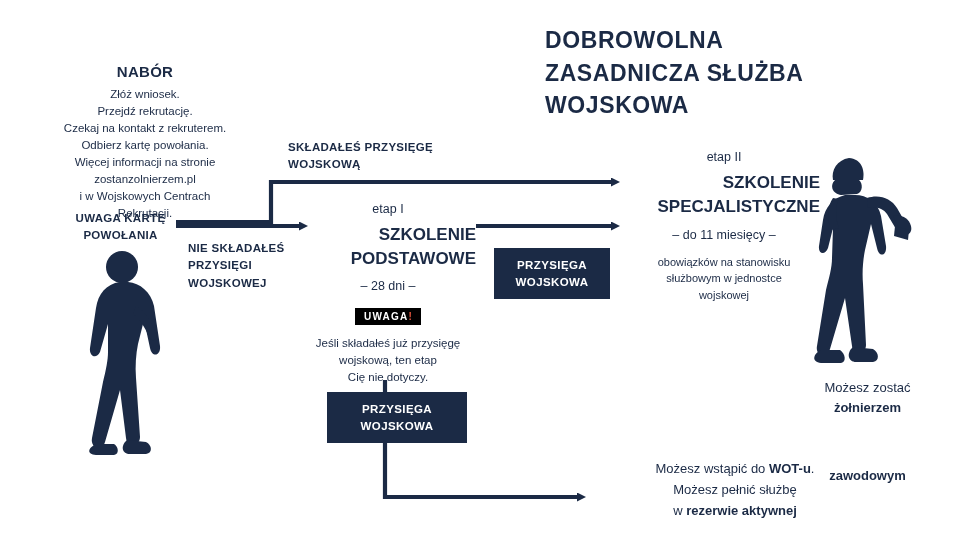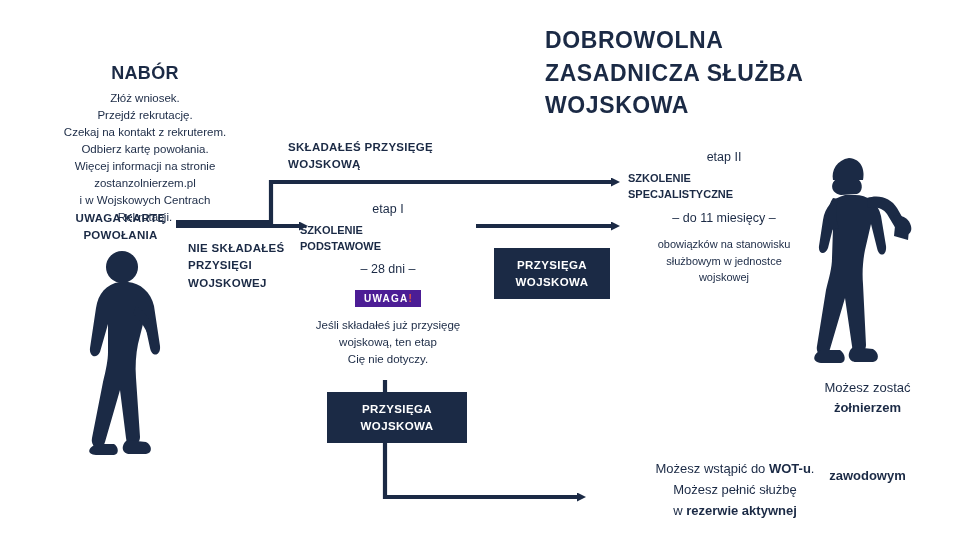--- a/index.html
+++ b/index.html
@@ -21,56 +21,56 @@
   .abs { position: absolute; }
   .ttl {
     font-size: 23px;
     font-weight: bold;
     letter-spacing: 0.6px;
     line-height: 1.42;
     color: #1b2a45;
   }
   .hdr-bold {
     font-weight: bold;
-    font-size: 18px;
+    font-size: 15px;
     letter-spacing: 0.3px;
   }
   .small {
     font-size: 11.5px;
     line-height: 1.48;
   }
   .smaller {
     font-size: 11px;
     line-height: 1.5;
   }
   .center { text-align: center; }
   .stage-label {
     font-size: 12.5px;
     text-align: center;
     line-height: 1.5;
   }
   .stage-title {
-    font-size: 11px;
-    font-weight: bold;
-    text-align: left;
+    font-size: 17px;
+    font-weight: bold;
+    text-align: right;
     line-height: 1.45;
   }
   .badge {
     background: #1b2a45;
     color: #ffffff;
     font-size: 11.5px;
     font-weight: bold;
     letter-spacing: 0.4px;
     text-align: center;
     line-height: 1.45;
     padding: 9px 12px;
   }
   .uwaga {
     display: inline-block;
-    background: #4c1d95;
+    background: #000000;
     color: #ffffff;
     font-size: 10px;
     font-weight: bold;
     letter-spacing: 1.2px;
     padding: 3px 8px 3px 9px;
   }
   .uwaga .bang { color: #e8573f; }
   .lbl-caps {
     font-size: 11.5px;
     font-weight: bold;

